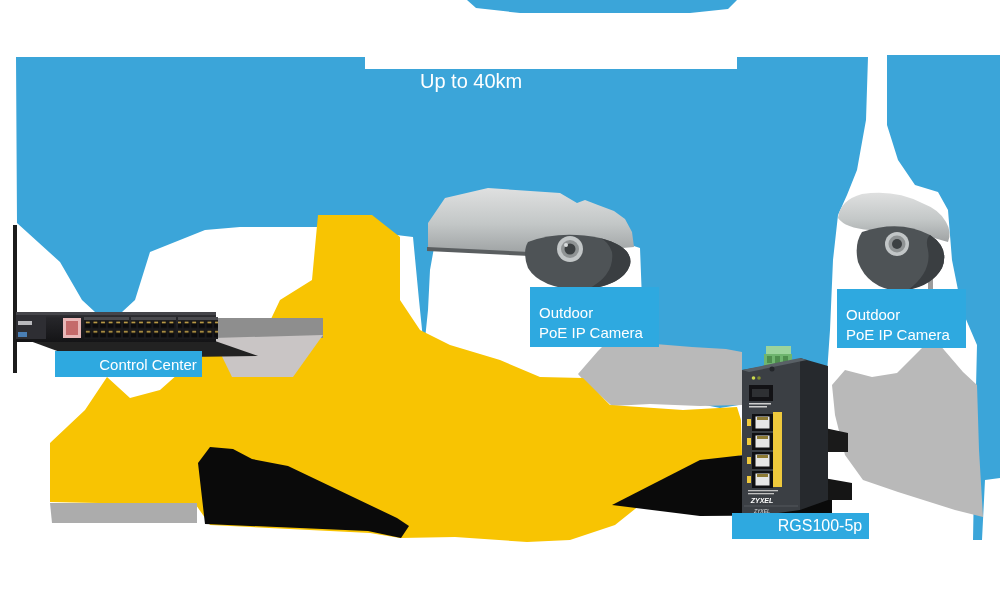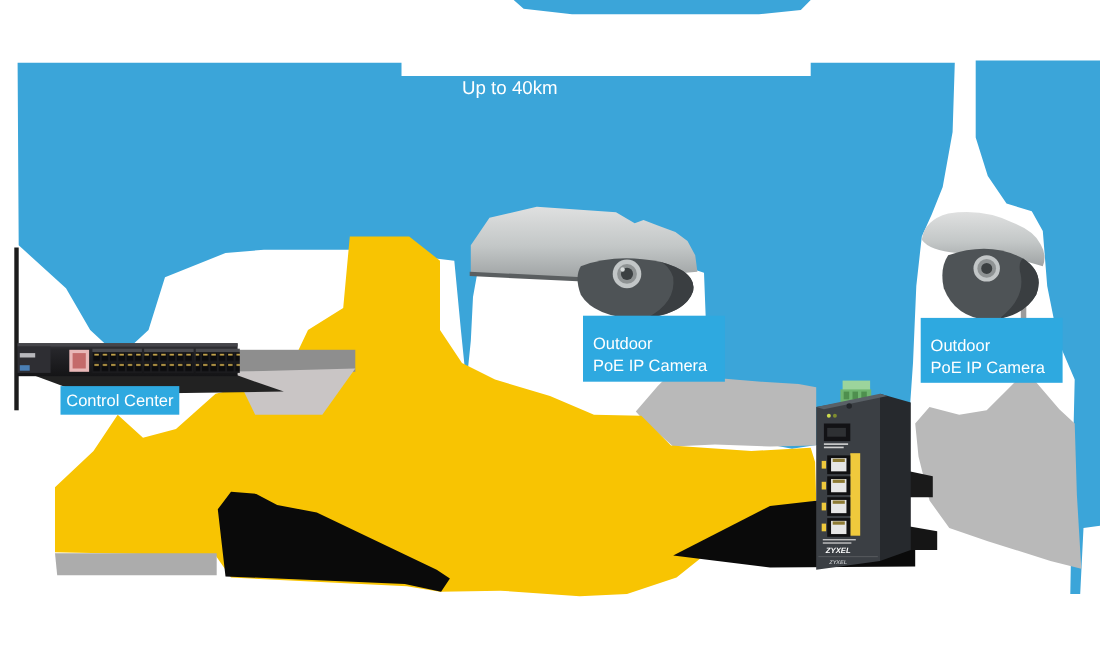--- a/index.html
+++ b/index.html
@@ -1,22 +1,22 @@
 <!DOCTYPE html>
 <html><head>
 <meta charset="utf-8">
 <style>
   html,body{margin:0;padding:0;background:#fff;}
   #canvas{position:relative;width:1000px;height:600px;background:#ffffff;overflow:hidden;
           font-family:"Liberation Sans", sans-serif;}
   #scene-svg{position:absolute;left:0;top:0;}
   .lbl{position:absolute;color:#ffffff;background:#2EA9E0;}
-  .lbl-center{display:flex;align-items:center;justify-content:center;}
+  .lbl-center{display:flex;align-items:center;justify-content:center;padding-left:39px;}
   .lbl-lines{padding:16px 0 0 9px;line-height:20px;font-size:15px;}
-  #distance-label{position:absolute;left:420px;top:70px;color:#ffffff;font-size:17px;background:transparent;}
+  #distance-label{position:absolute;left:420px;top:70px;color:#ffffff;font-size:20px;background:transparent;}
   #label-control-center{left:55px;top:351px;width:108px;height:26px;font-size:15px;}
   #label-camera-left{left:530px;top:287px;width:120px;height:44px;}
   #label-camera-right{left:837px;top:289px;width:120px;height:43px;}
   #label-rgs{left:732px;top:513px;width:98px;height:26px;font-size:16px;}
 </style>
 </head>
 <body>
 
 <div id="canvas">
 
@@ -172,14 +172,17 @@
 <div id="label-camera-left" class="lbl lbl-lines" style="background: rgb(46, 169, 224);">
   <div>Outdoor</div>
   <div>PoE IP Camera</div>
 </div>
 
 <div id="label-camera-right" class="lbl lbl-lines" style="background: rgb(46, 169, 224);">
   <div>Outdoor</div>
   <div>PoE IP Camera</div>
 </div>
 
+<div id="label-rgs" class="lbl lbl-center" style="background: rgb(46, 169, 224);">
+  <span>RGS100-5p</span>
+</div>
 
 </div>
 
 </body></html>

